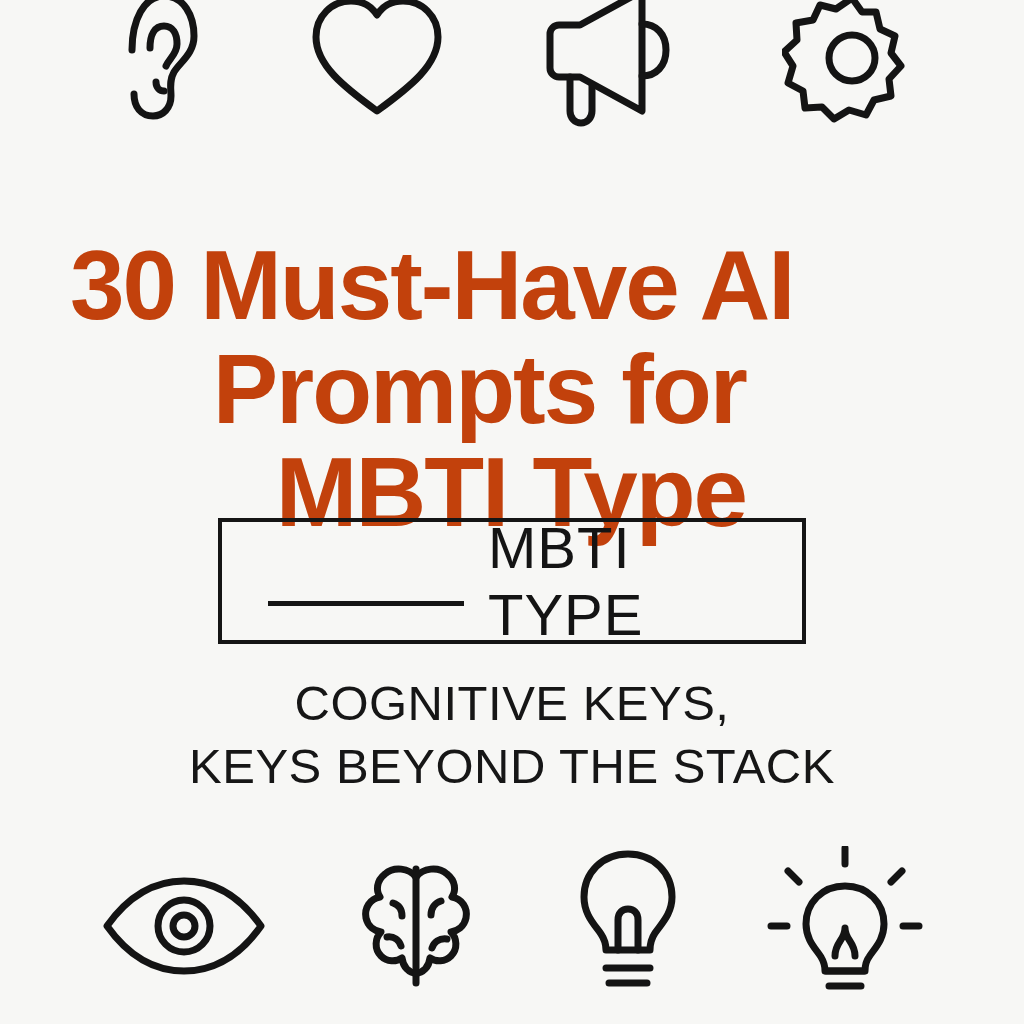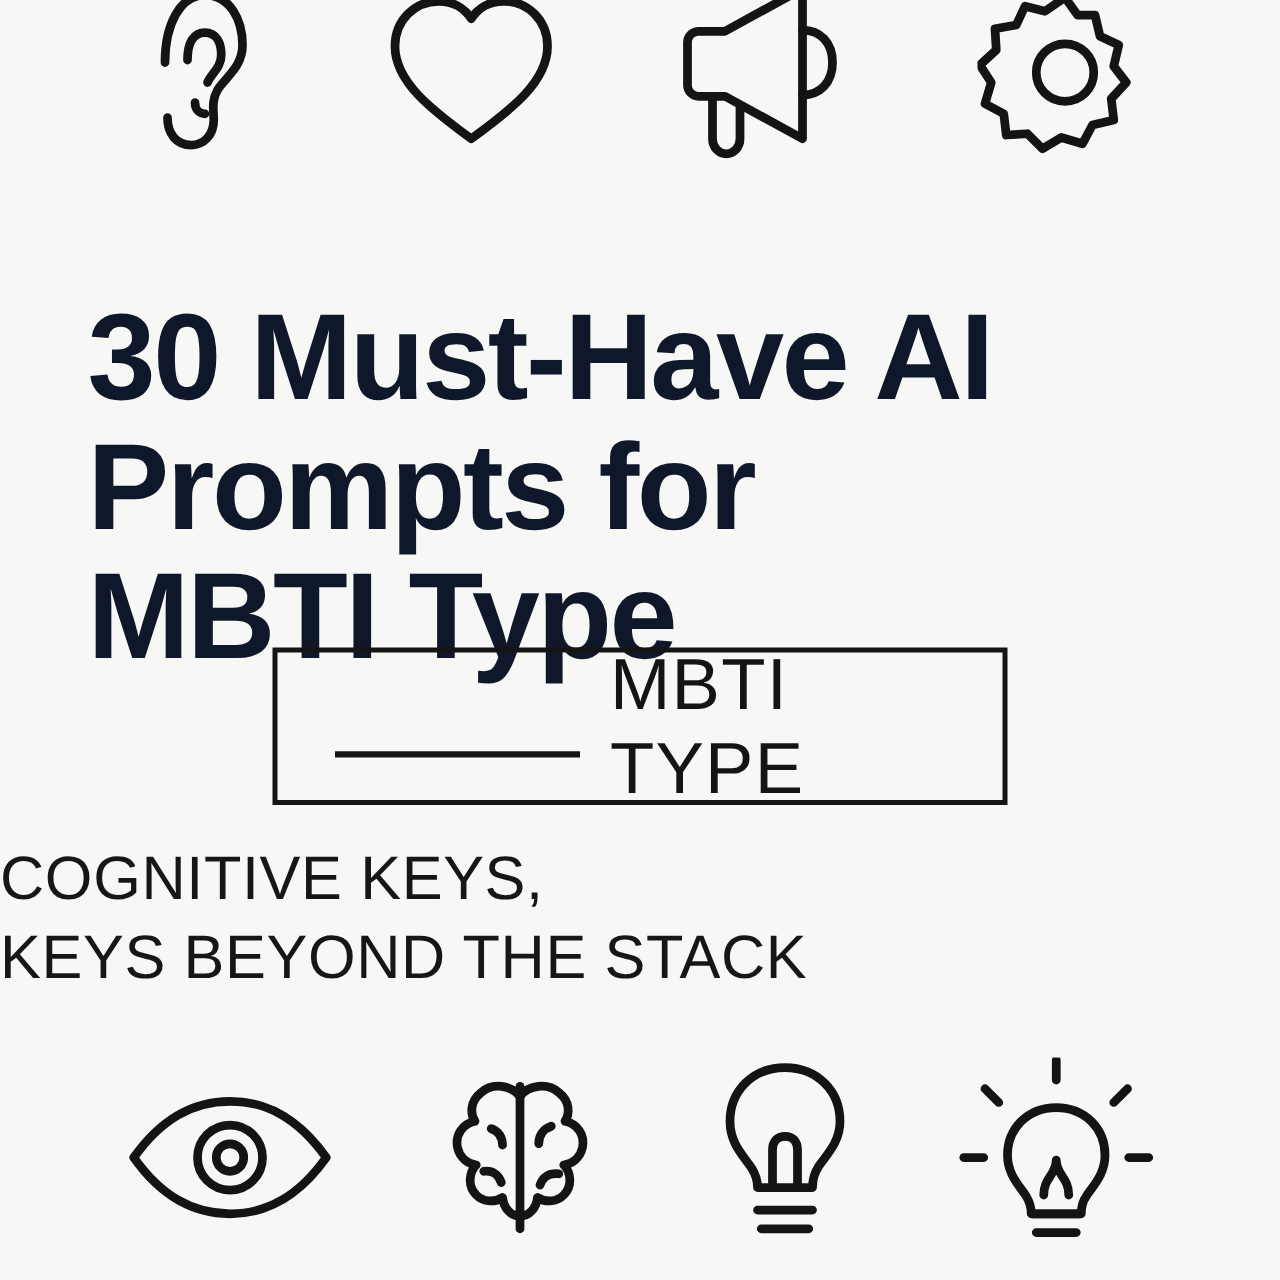--- a/index.html
+++ b/index.html
@@ -53,26 +53,26 @@
     stroke-linecap: round;
     stroke-linejoin: round;
   }
 
   
   .headline {
     position: absolute;
     top: 168px;
     left: 0;
     width: 816px;
-    text-align: left;
+    text-align: right;
     font-weight: 700;
     font-size: 98px;
     line-height: 1.06;
     letter-spacing: -2px;
-    color: #0f172a;
+    color: #c2410c;
     padding: 0 70px;
     box-sizing: border-box;
   }
   .headline .line {
     display: block;
     white-space: nowrap;
   }
 
   
   .field-box {
@@ -103,20 +103,21 @@
     letter-spacing: 1px;
     color: #141414;
   }
 
   
   .subtitle {
     position: absolute;
     top: 672px;
     left: 0;
     width: 1024px;
+    text-align: center;
     font-size: 49px;
     line-height: 1.28;
     letter-spacing: 0.5px;
     color: #161616;
   }
   .subtitle .line {
     display: block;
     white-space: nowrap;
   }
 </style>

